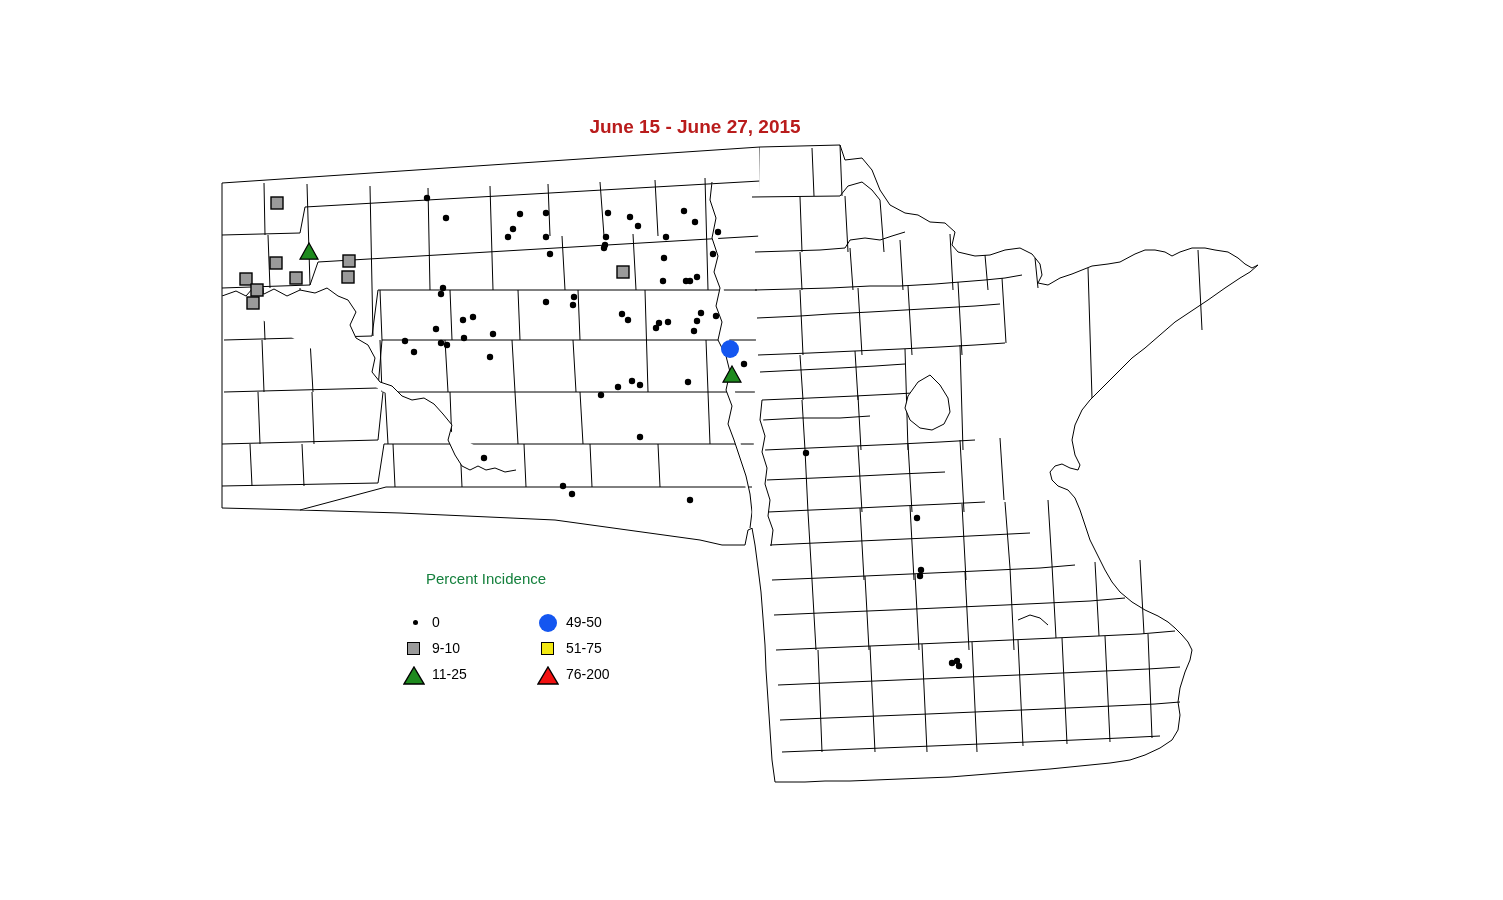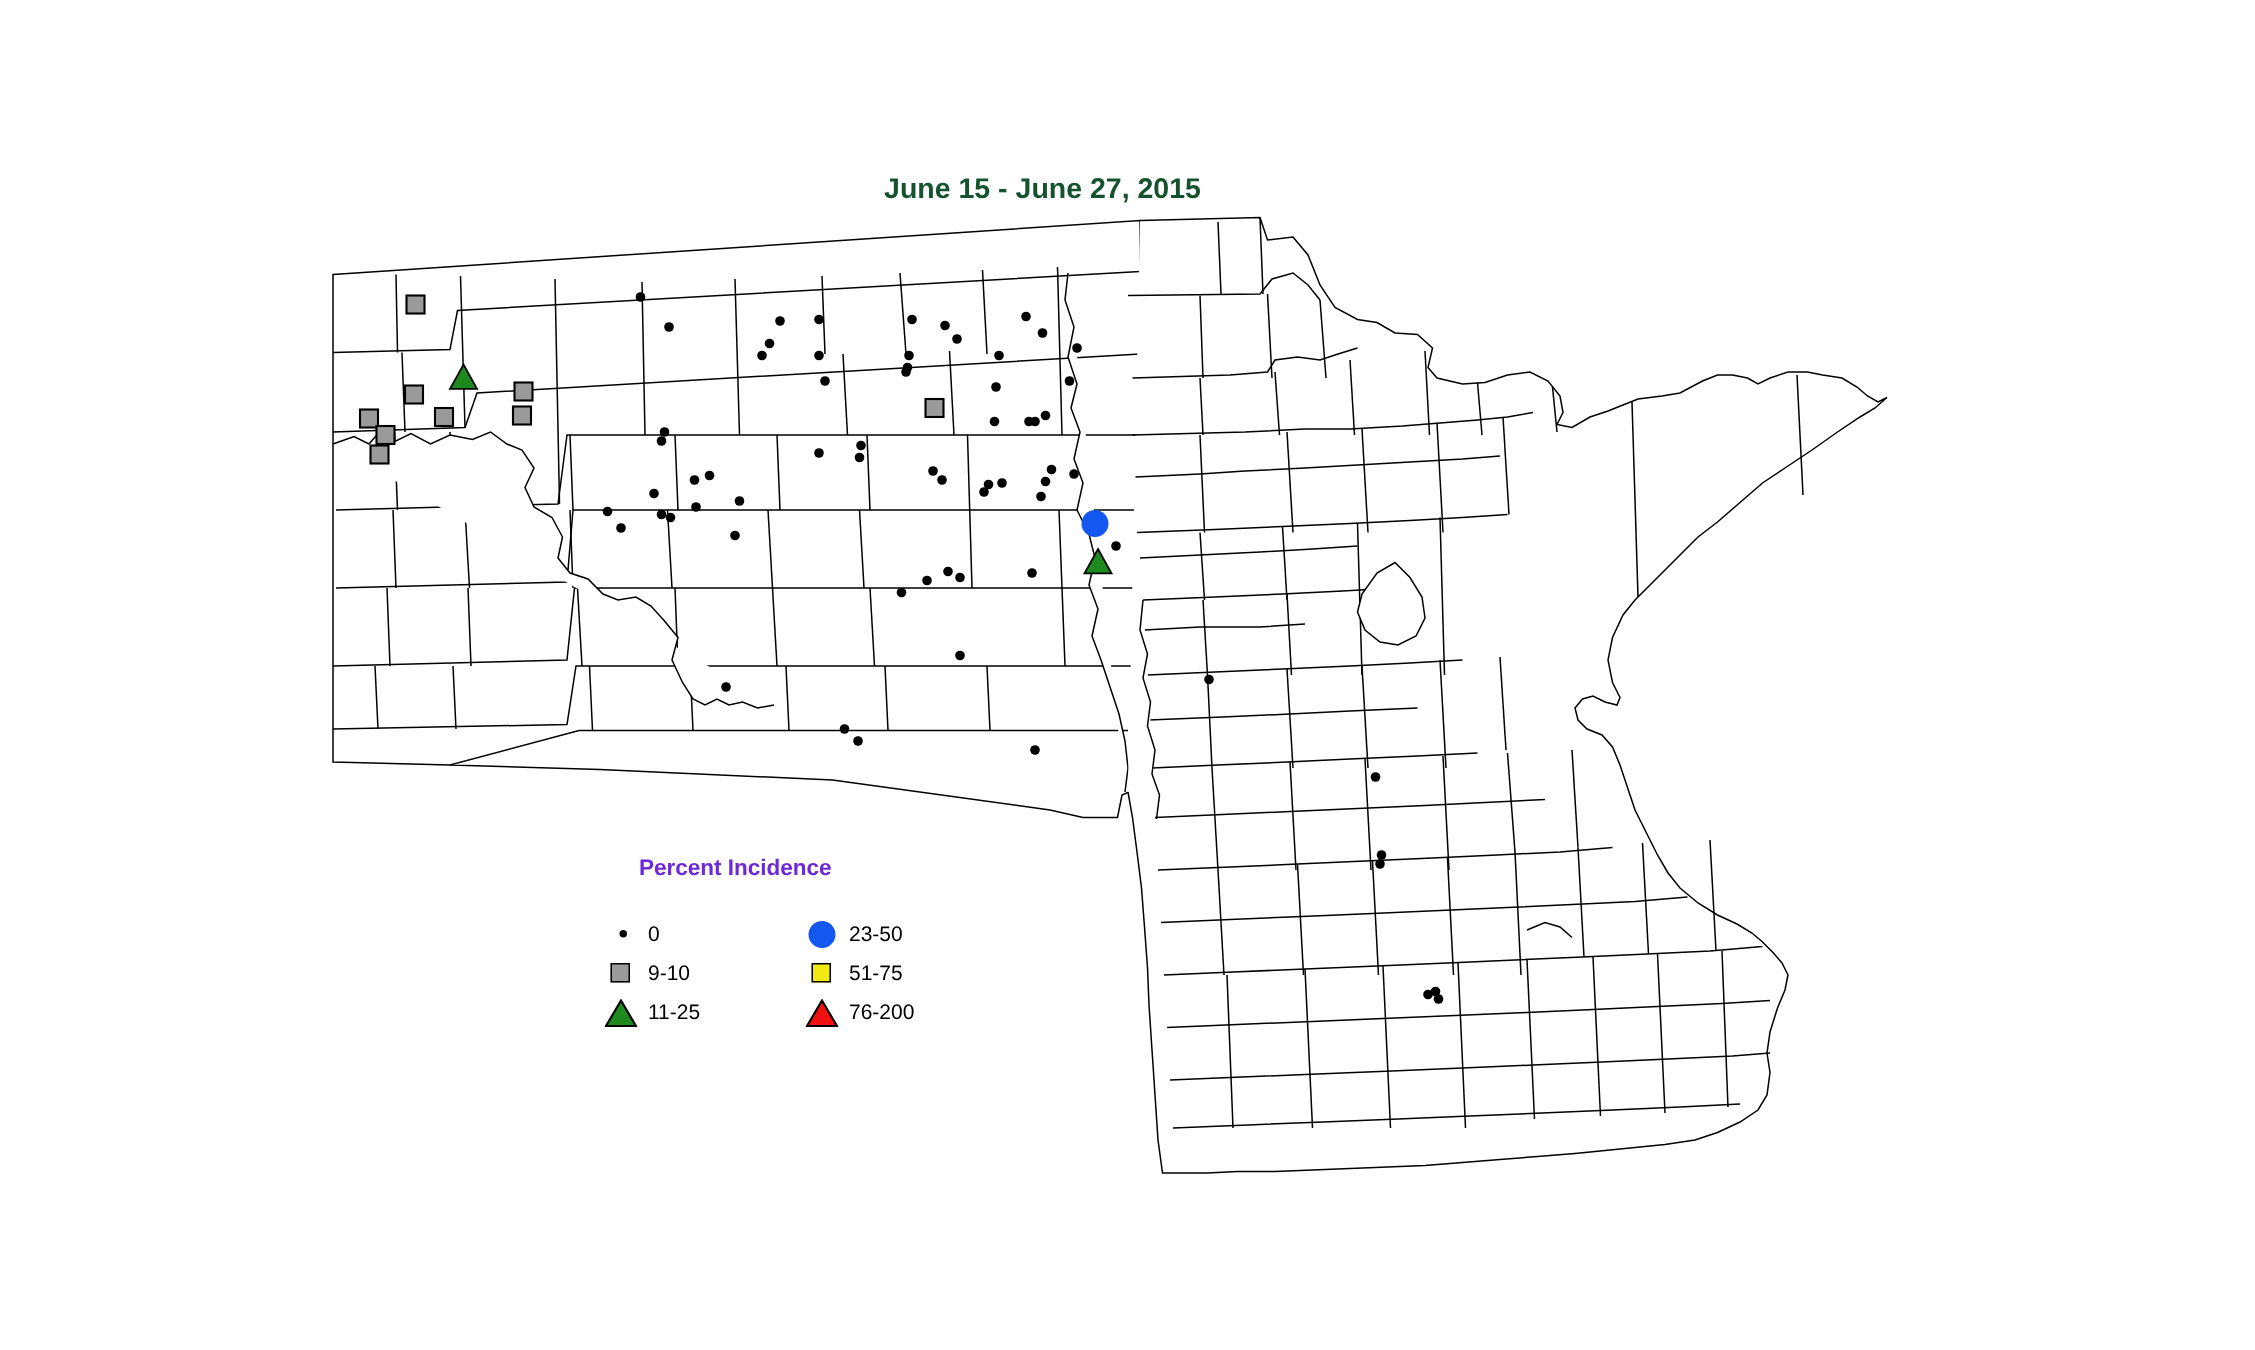--- a/index.html
+++ b/index.html
@@ -33,21 +33,21 @@
     letter-spacing: 0.2px;
   }
   .subtitle {
     position: absolute;
     left: 0;
     top: 116px;
     width: 1390px;
     text-align: center;
     font-size: 19px;
     font-weight: bold;
-    color: #14532d;
+    color: #b91c1c;
   }
   #map-svg {
     position: absolute;
     left: 0;
     top: 0;
     width: 1503px;
     height: 900px;
   }
   .county-path {
     fill: #ffffff;
@@ -60,22 +60,22 @@
     left: 402px;
     top: 570px;
     width: 270px;
     height: 135px;
   }
   .legend-title {
     position: absolute;
     left: 24px;
     top: 0px;
     font-size: 15px;
-    font-weight: bold;
-    color: #6d28d9;
+    font-weight: normal;
+    color: #15803d;
   }
   .legend-col {
     position: absolute;
     top: 40px;
   }
   .legend-col.left { left: 0px; }
   .legend-col.right { left: 134px; }
   .legend-row {
     position: relative;
     height: 26px;
@@ -377,21 +377,21 @@
             </svg>
           </div>
           <div class="legend-lbl">11-25</div>
         </div>
       </div>
     <div class="legend-col right">
         <div class="legend-row">
           <div class="legend-sym">
             <div class="sym-circle" style="background: rgb(20, 86, 240);"></div>
           </div>
-          <div class="legend-lbl">23-50</div>
+          <div class="legend-lbl">49-50</div>
         </div>
         <div class="legend-row">
           <div class="legend-sym">
             <div class="sym-square" style="background: rgb(242, 232, 18); border-color: rgb(0, 0, 0);"></div>
           </div>
           <div class="legend-lbl">51-75</div>
         </div>
         <div class="legend-row">
           <div class="legend-sym">
             <svg class="sym-tri" viewBox="0 0 22 19">

